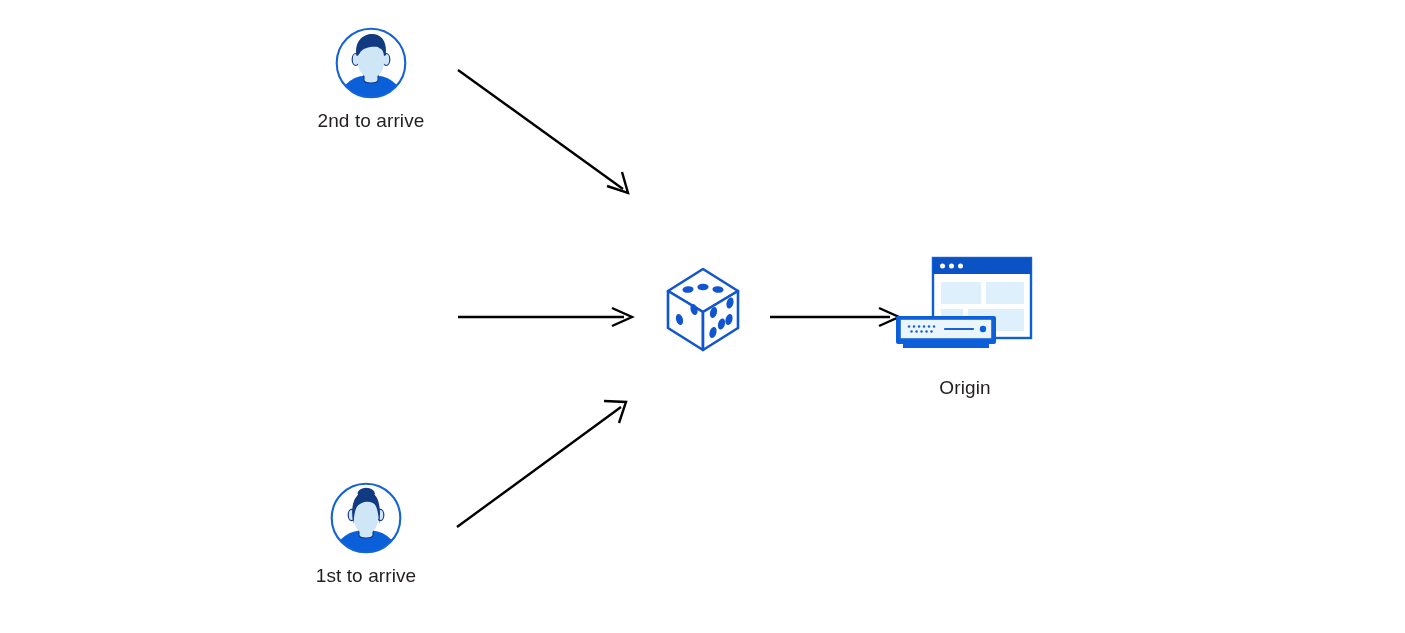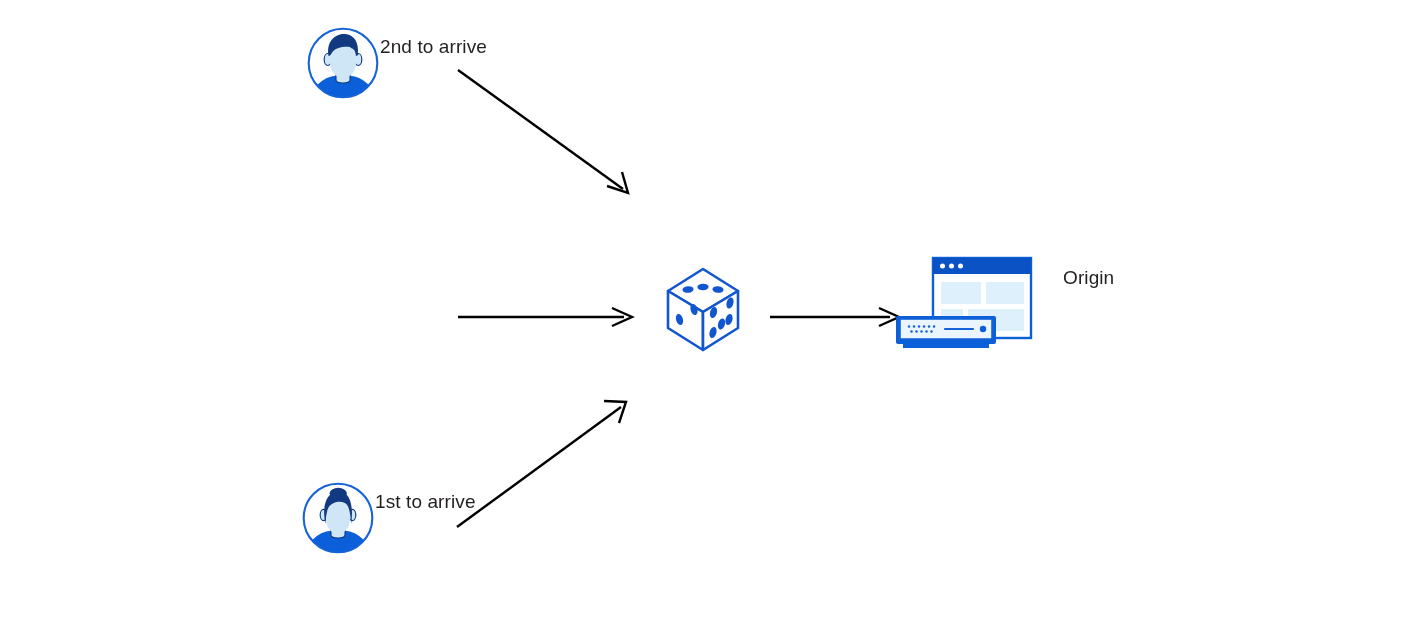--- a/index.html
+++ b/index.html
@@ -16,41 +16,41 @@
   }
   #canvas {
     position: absolute;
     inset: 0;
     width: 1405px;
     height: 633px;
   }
   .node {
     position: absolute;
     display: flex;
-    flex-direction: row;
-    align-items: flex-start;
+    flex-direction: column;
+    align-items: center;
   }
   .node-icon {
     display: block;
     line-height: 0;
   }
   .node-label {
     margin-top: 10px;
     font-family: "Liberation Sans", sans-serif;
     font-size: 19px;
     color: #231f20;
     white-space: nowrap;
     letter-spacing: 0.1px;
   }
   
   #node-client-2nd { left: 306px; top: 26px;  width: 130px; }
   #node-client-3rd { left: 303px; top: 252px; width: 130px; }
   #node-client-1st { left: 301px; top: 481px; width: 130px; }
   #node-randomizer { left: 659px; top: 262px; width: 88px; }
-  #node-origin     { left: 891px; top: 253px; width: 148px; gap: 24px; }
+  #node-origin     { left: 891px; top: 253px; width: 148px; }
   #node-origin .node-label { margin-top: 14px; }
 
   .arrow-layer {
     position: absolute;
     left: 0; top: 0;
     width: 1405px;
     height: 633px;
     pointer-events: none;
   }
 </style>

